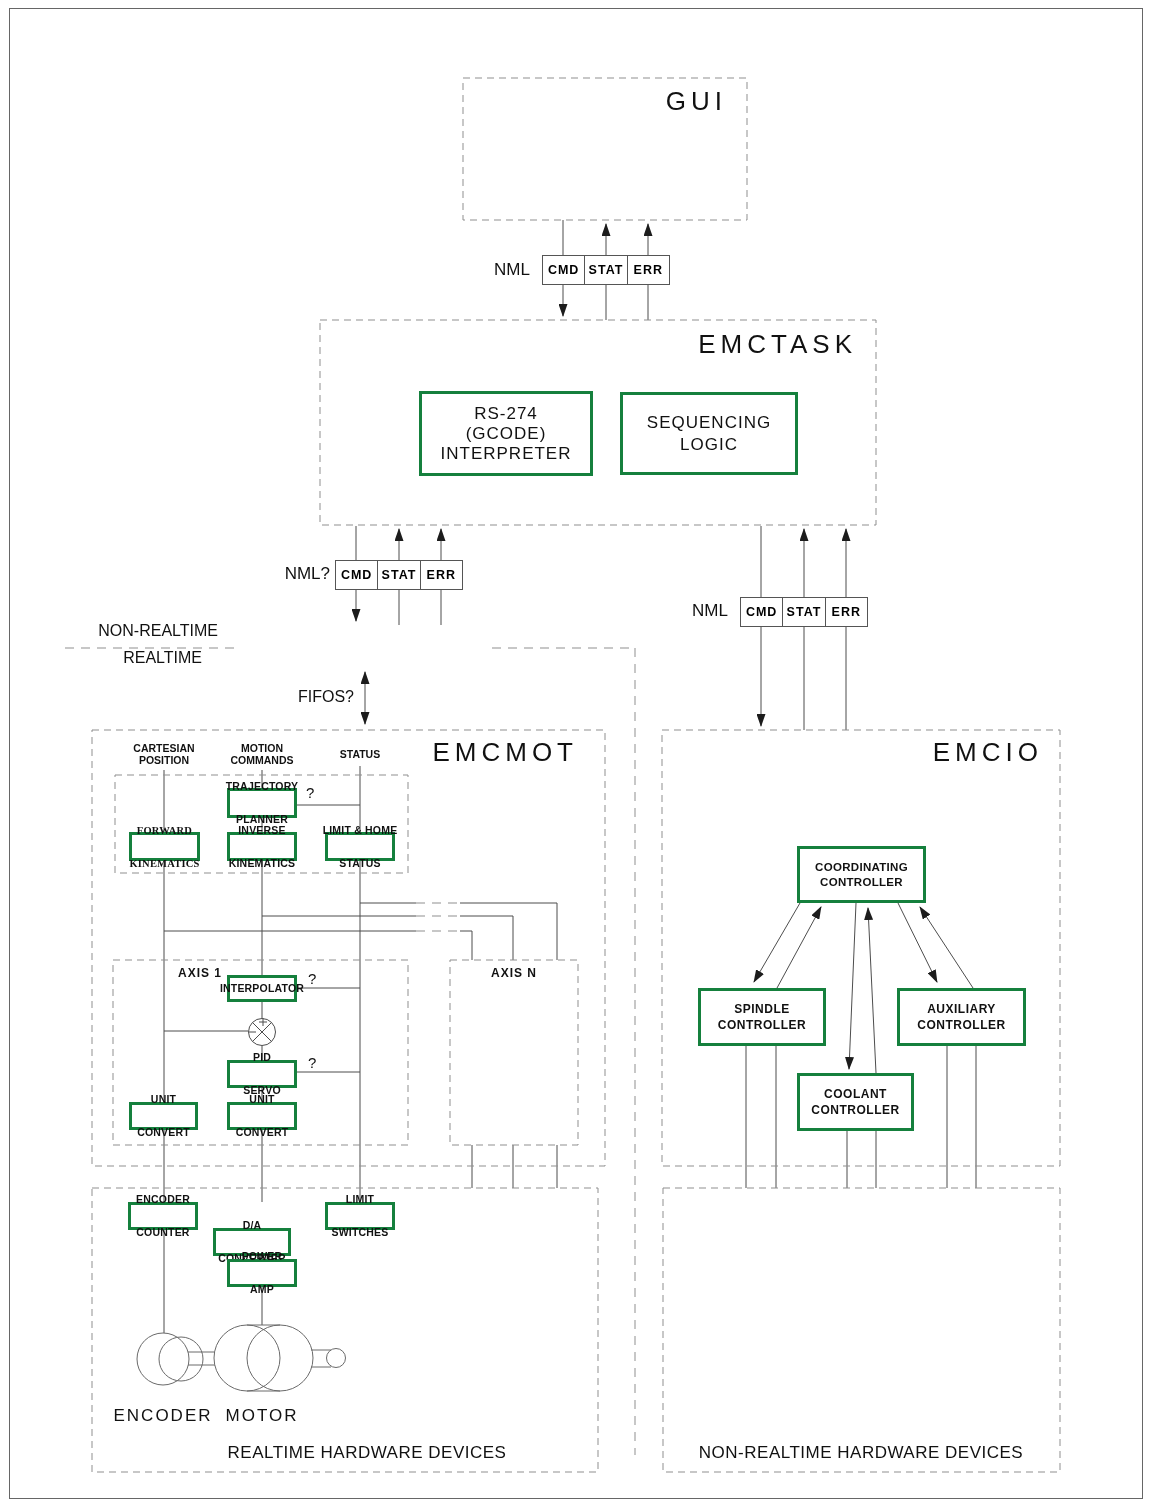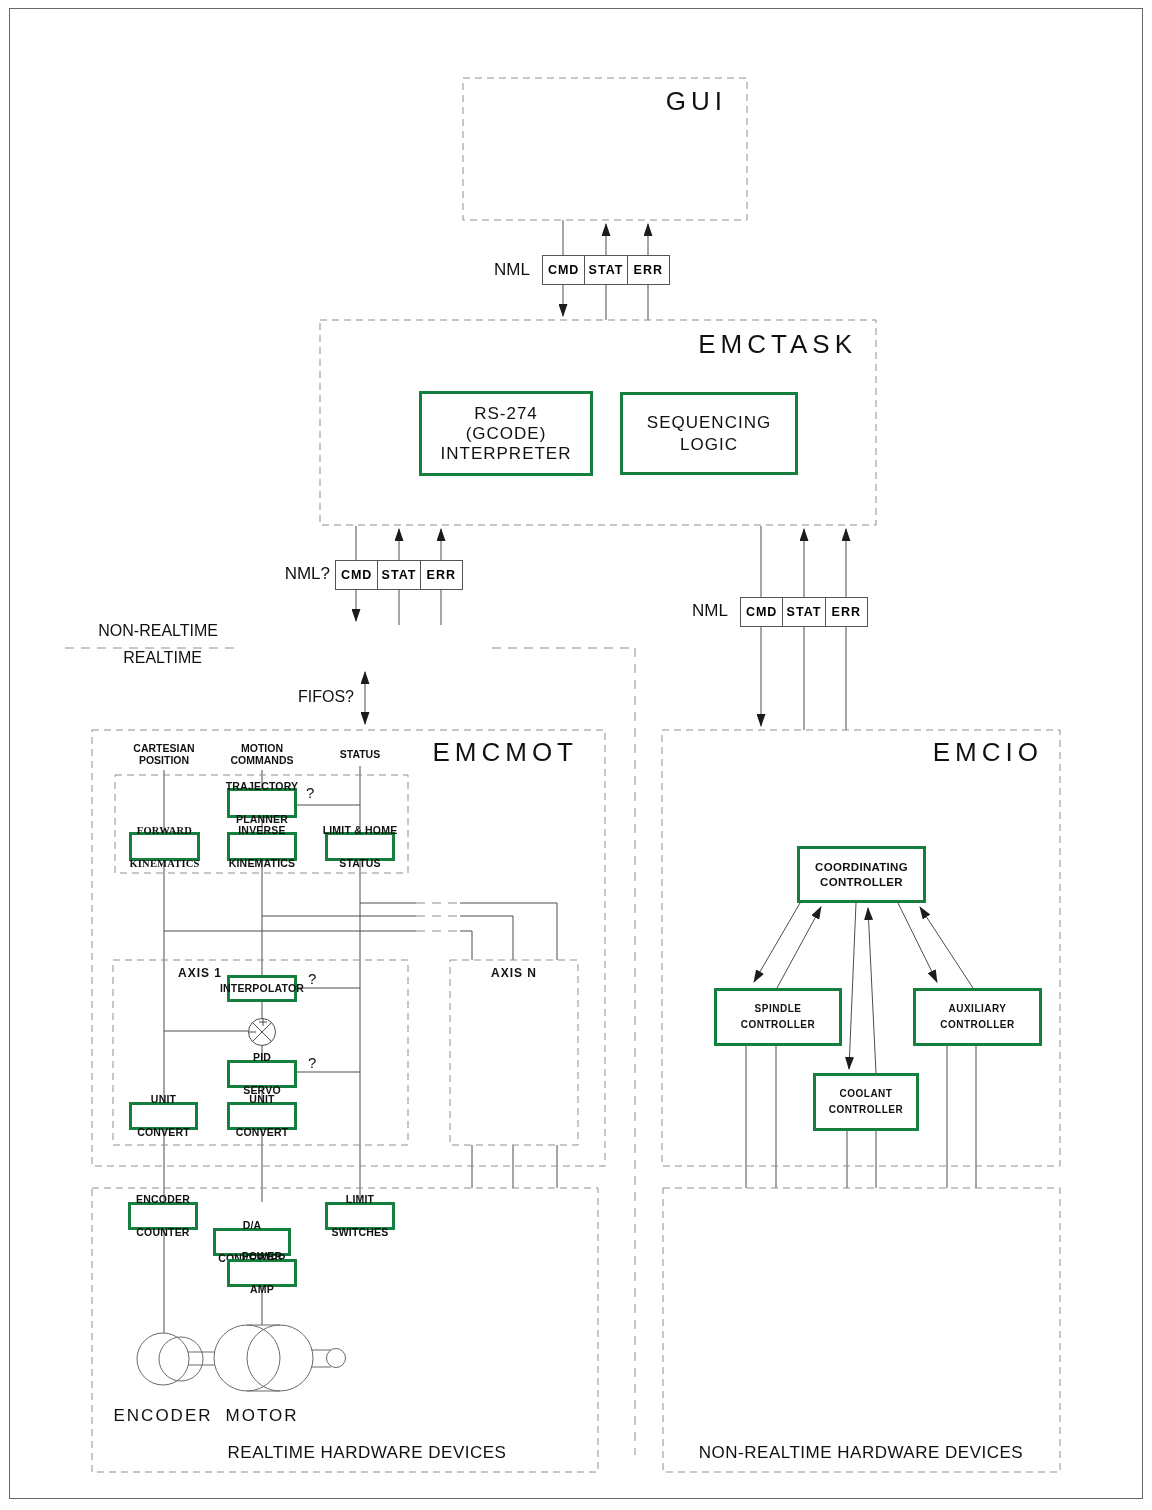--- a/index.html
+++ b/index.html
@@ -11,21 +11,21 @@
   .ae{marker-end:url(#arr);}
   .as{marker-start:url(#arr);}
   .dr{stroke:#8f8f8f;stroke-width:1;fill:none;stroke-dasharray:7 5;}
   .dsh{stroke:#8f8f8f;stroke-width:1;fill:none;stroke-dasharray:9 7;}
   .mech{stroke:#6a6a6a;stroke-width:1;fill:none;}
   .sbox{position:absolute;border:3px solid #15803d;background:#fff;display:flex;
         flex-direction:column;align-items:center;justify-content:center;
         text-align:center;font-weight:bold;color:#111;}
   .s10{font-size:10.5px;line-height:13px;letter-spacing:.2px;white-space:nowrap;gap:20px;}
   .s11{font-size:11.5px;line-height:15px;letter-spacing:.3px;white-space:nowrap;}
-  .s12{font-size:10px;line-height:16px;letter-spacing:.5px;white-space:nowrap;margin-left:16px;}
+  .s12{font-size:12px;line-height:16px;letter-spacing:.5px;white-space:nowrap;}
   .s17{font-size:17px;letter-spacing:1px;white-space:nowrap;font-weight:normal;}
   .lbl{position:absolute;color:#111;white-space:nowrap;}
   .title{font-size:26px;letter-spacing:5px;font-weight:normal;text-align:right;}
   .biglbl{font-size:17px;font-weight:normal;}
   .collbl{font-size:10.5px;line-height:12px;font-weight:bold;text-align:center;}
   .axlbl{font-size:12px;font-weight:bold;text-align:center;letter-spacing:1px;}
   .qm{font-size:15px;font-weight:normal;}
   .nmlbox{position:absolute;border:1px solid #555;background:#fff;display:flex;}
   .nmlcell{flex:1;display:flex;align-items:center;justify-content:center;
            font-size:12.5px;font-weight:bold;letter-spacing:1px;border-left:1px solid #555;}
@@ -273,21 +273,21 @@
     <span>CONTROLLER</span>
   </div>
   <div class="sbox s12" style="left:698px;top:988px;width:128px;height:58px;">
     <span>SPINDLE</span>
     <span>CONTROLLER</span>
   </div>
   <div class="sbox s12" style="left:897px;top:988px;width:129px;height:58px;">
     <span>AUXILIARY</span>
     <span>CONTROLLER</span>
   </div>
-  <div class="sbox s12" style="left:797px;top:1073px;width:106px;height:58px;">
+  <div class="sbox s12" style="left:797px;top:1073px;width:117px;height:58px;">
     <span>COOLANT</span>
     <span>CONTROLLER</span>
   </div>
 
   <div class="sbox s10" style="left:128px;top:1202px;width:70px;height:28px;">
     <span>ENCODER</span>
     <span>COUNTER</span>
   </div>
   <div class="sbox s10" style="left:213px;top:1202px;width:78px;height:28px;margin-top:26px;">
     <span>D/A</span>

